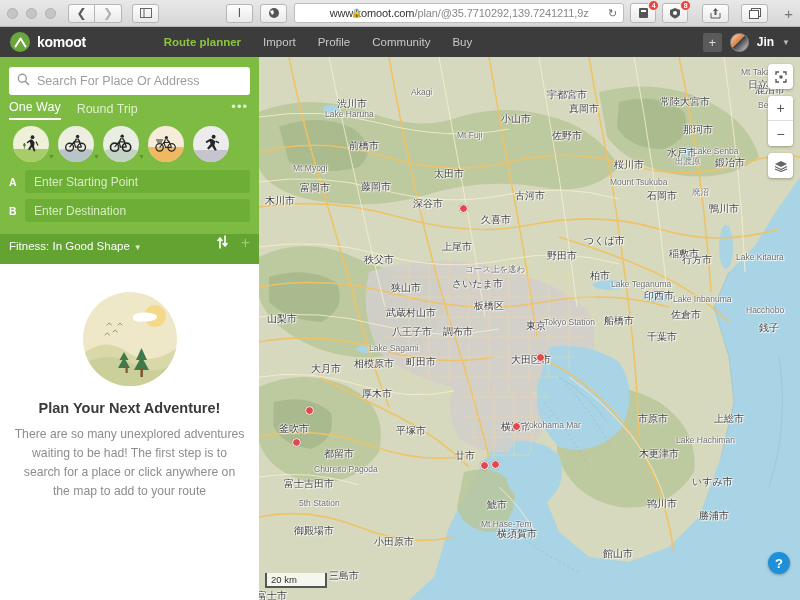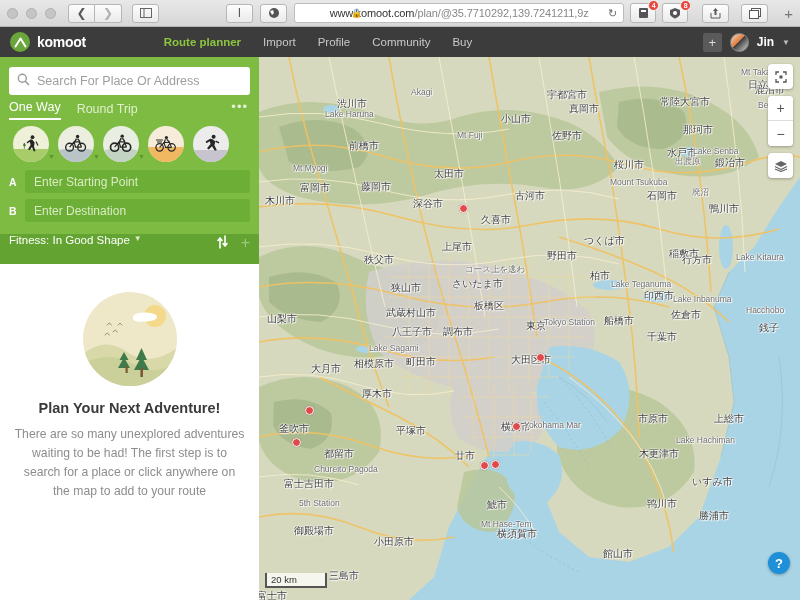--- a/index.html
+++ b/index.html
@@ -129,22 +129,22 @@
 
   .ab-row { display: flex; align-items: center; gap: 7px; margin-bottom: 6px; }
   .ab-label { color: #fff; font-size: 10.5px; font-weight: bold; width: 9px; }
   .ab-input {
     flex: 1; height: 23px; background: #6cae36; border-radius: 3px;
     display: flex; align-items: center; padding: 0 9px;
   }
   .ab-ph { color: #d9ecc1; font-size: 12px; }
 
   .fitness-bar {
-    background: #63a331; height: 30px; display: flex; align-items: flex-start;
-    padding: 0 9px;
+    background: #63a331; height: 30px; display: flex; align-items: flex-end;
+    padding: 12px 9px;
   }
   .fitness-txt { color: #fff; font-size: 11.5px; }
   .fit-caret { color: #dcecc8; font-size: 8px; margin-left: 4px; }
   .fit-icons { margin-left: auto; display: flex; align-items: center; gap: 12px; }
   .swap-ic { color: #fff; font-size: 12px; }
   .plus-ic { color: #9ec87a; font-size: 16px; }
 
   
   .empty-state { padding: 28px 8px 0 8px; text-align: center; }
   .illus { width: 94px; height: 94px; margin: 0 auto 14px auto; }

